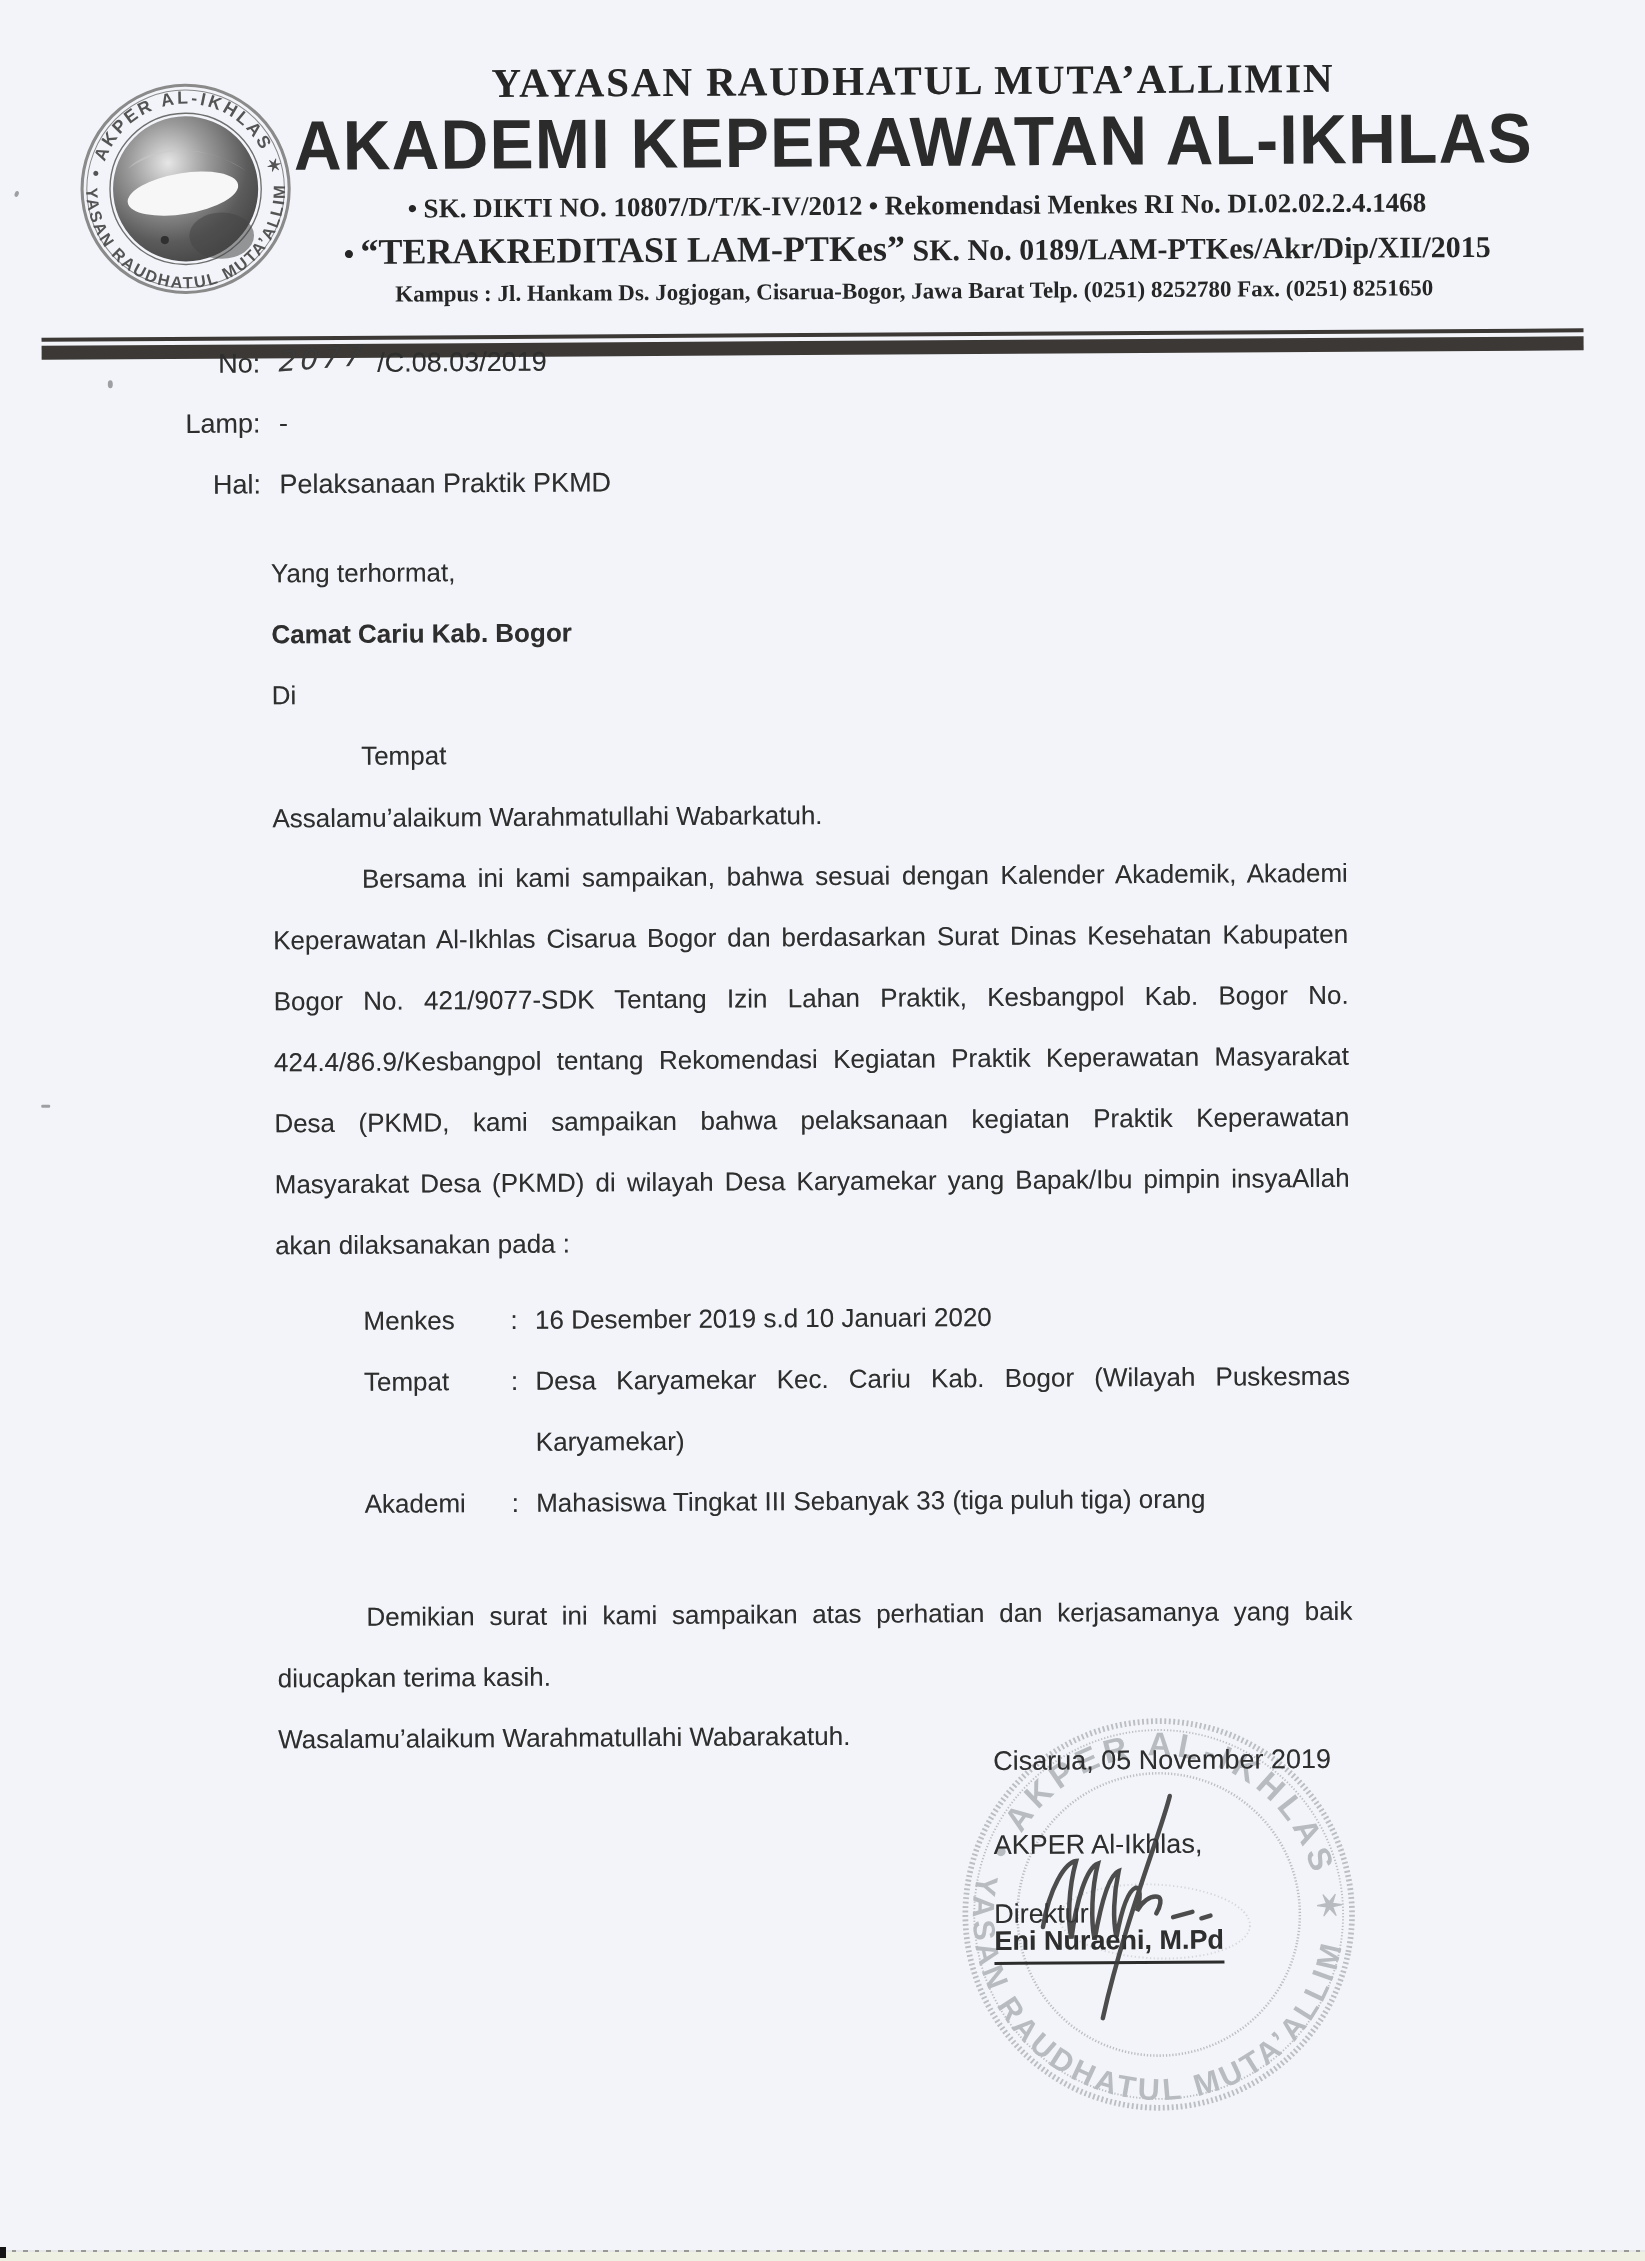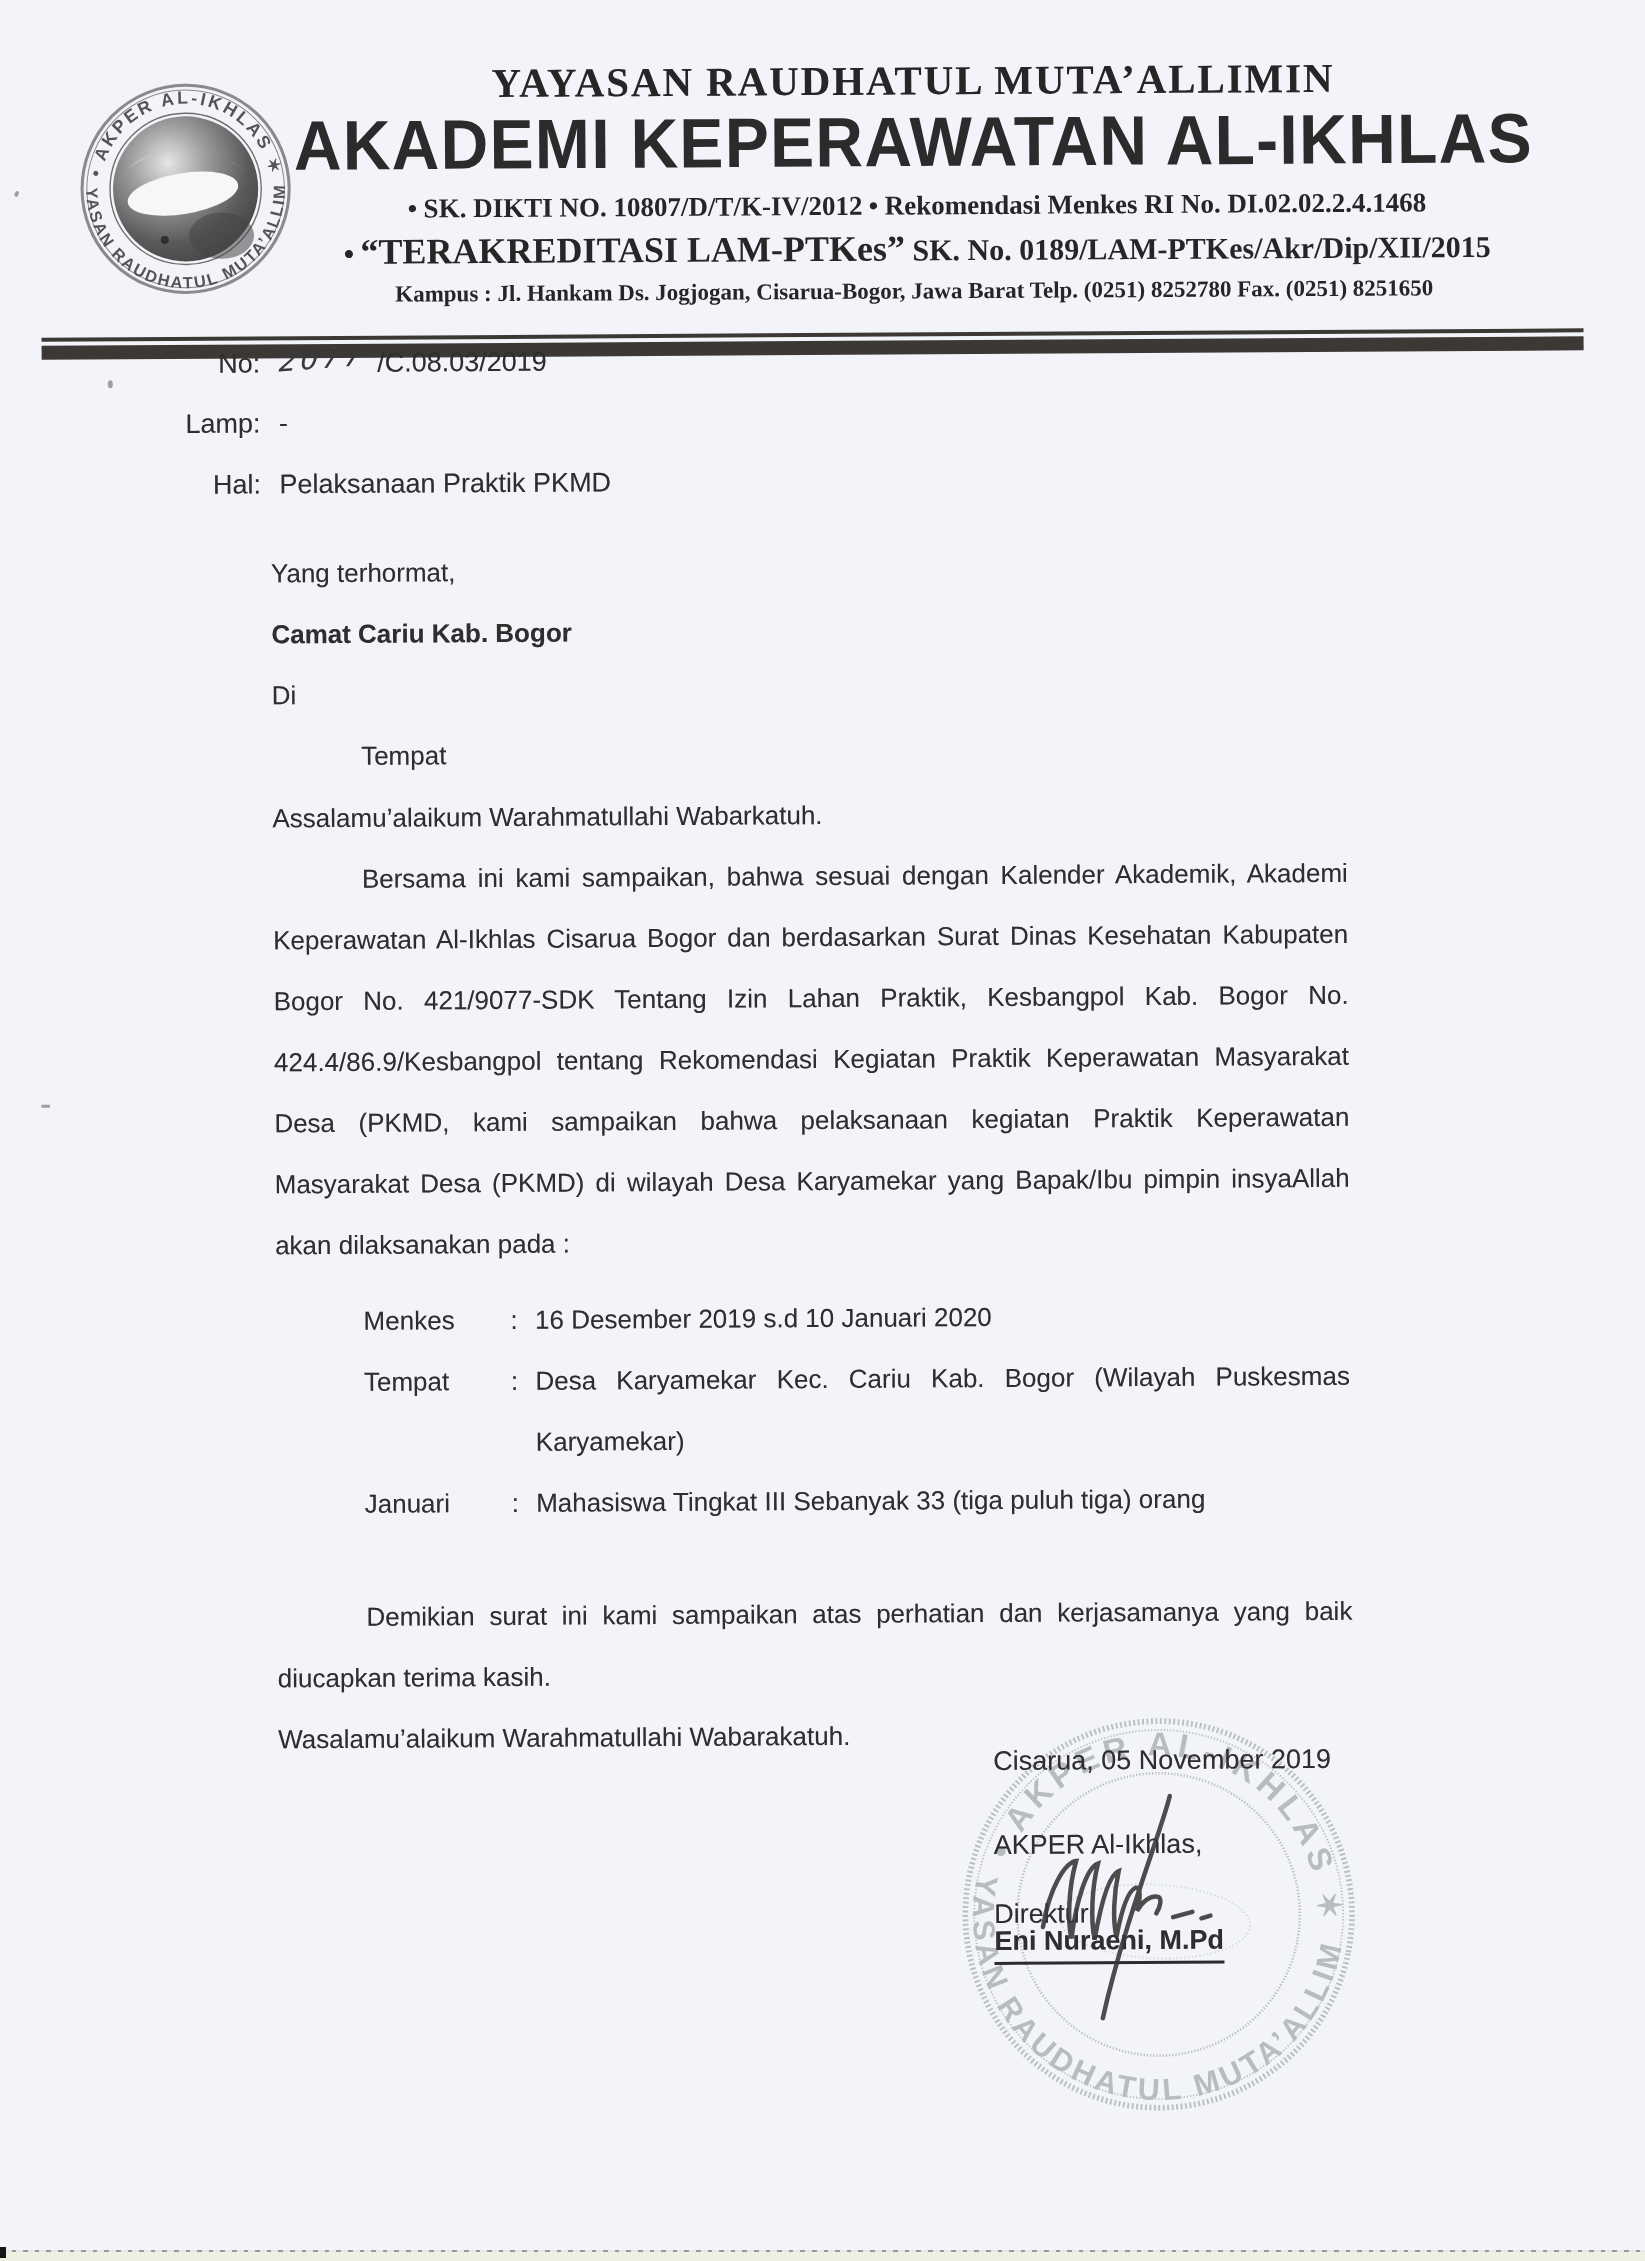--- a/index.html
+++ b/index.html
@@ -169,21 +169,21 @@
     </div>
     <div class="drow">
       <span class="dlbl">Tempat</span>
       <span class="dcol">:</span>
       <div class="dval">
         <div class="vline jline">Desa Karyamekar Kec. Cariu Kab. Bogor (Wilayah Puskesmas</div>
         <div class="vline">Karyamekar)</div>
       </div>
     </div>
     <div class="drow">
-      <span class="dlbl">Januari</span>
+      <span class="dlbl">Akademi</span>
       <span class="dcol">:</span>
       <div class="dval">
           <div class="vline">Mahasiswa Tingkat III Sebanyak 33 (tiga puluh tiga) orang</div>
         </div>
     </div>
   </div>
 
   <div class="para bodyblock soft" style="top:1584px;">
     <div class="pline jline indent">Demikian surat ini kami sampaikan atas perhatian dan kerjasamanya yang baik</div>
     <div class="pline">diucapkan terima kasih.</div>

